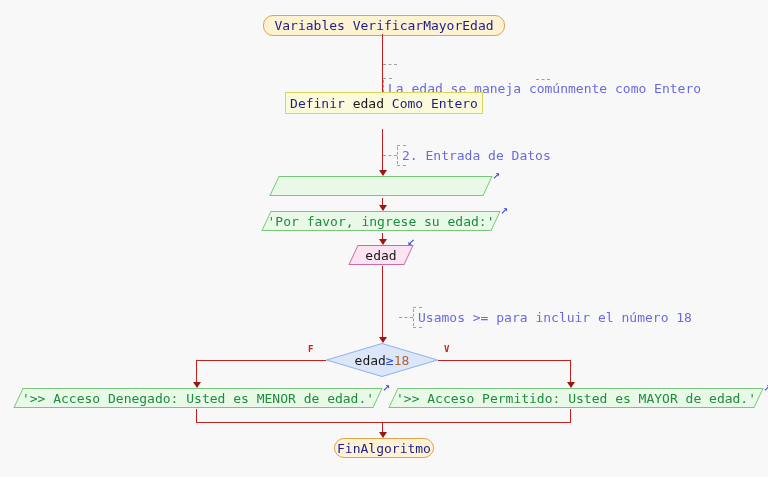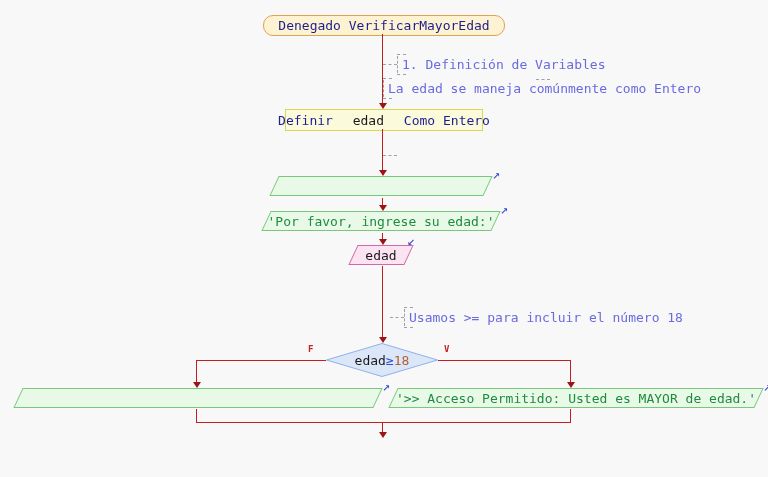--- a/index.html
+++ b/index.html
@@ -51,44 +51,44 @@
                  border-top:1px dashed #9aa0aa;}
   .ctext::after{content:"";position:absolute;left:-1px;bottom:-2px;width:9px;height:0;
                 border-bottom:1px dashed #9aa0aa;}
 </style>
 </head>
 <body>
 
 <div class="canvas">
 
   <div class="pill" style="left:263px;top:15px;width:240px;height:19px;">
-    <span>Denegado VerificarMayorEdad</span>
+    <span>Variables VerificarMayorEdad</span>
   </div>
 
   <div class="vline" style="left:382px;top:34px;height:69px;"></div>
   <div class="arrow-down" style="left:379px;top:103px;"></div>
 
   <div class="comment" style="left:383px;top:54px;">
     <span class="leader"></span>
-    <span class="ctext">1. Definición de Variables</span>
   </div>
   <div class="comment" style="left:383px;top:79px;flex-direction:column;">
     <span class="leader"></span>
     <span class="ctext">La edad se maneja comúnmente como Entero</span>
   </div>
 
-  <div class="procbox" style="left:285px;top:109px;width:196px;height:20px;gap:12px;">
+  <div class="procbox" style="left:285px;top:92px;width:196px;height:20px;">
     <span class="kw">Definir</span><span class="idn"> edad </span><span class="kw">Como Entero</span>
   </div>
 
   <div class="vline" style="left:382px;top:129px;height:41px;"></div>
   <div class="arrow-down" style="left:379px;top:170px;"></div>
 
   <div class="comment" style="left:383px;top:145px;">
     <span class="leader"></span>
+    <span class="ctext">2. Entrada de Datos</span>
   </div>
 
   <div class="pgram green" style="left:274px;top:176px;width:214px;">
     <i class="pgram-bg"></i>
     <span class="io-arrow out-pos">↗</span>
   </div>
 
   <div class="vline" style="left:382px;top:198px;height:7px;"></div>
   <div class="arrow-down" style="left:379px;top:205px;"></div>
 
@@ -103,21 +103,21 @@
 
   <div class="pgram pink" style="left:353px;top:245px;width:56px;">
     <i class="pgram-bg"></i>
     <span class="ptext">edad</span>
     <span class="io-arrow in-pos">↙</span>
   </div>
 
   <div class="vline" style="left:382px;top:266px;height:71px;"></div>
   <div class="arrow-down" style="left:379px;top:337px;"></div>
 
-  <div class="comment" style="left:390px;top:307px;">
+  <div class="comment" style="left:399px;top:307px;">
     <span class="leader"></span>
     <span class="ctext">Usamos &gt;= para incluir el número 18</span>
   </div>
 
   <div class="diamond" style="left:326px;top:343px;width:112px;height:34px;">
     <svg width="112" height="34" viewBox="0 0 112 34">
       <polygon points="56,0.5 111.5,17 56,33.5 0.5,17" fill="#dbe7f9" stroke="#8fb0e8" stroke-width="1"></polygon>
     </svg>
     <div class="dia-text"><span class="cond-var">edad</span><span class="cond-op">≥</span><span class="cond-num">18</span></div>
   </div>
@@ -126,29 +126,33 @@
 
   <div class="hline" style="left:196px;top:360px;width:130px;"></div>
   <div class="hline" style="left:438px;top:360px;width:132px;"></div>
   <div class="vline" style="left:196px;top:360px;height:22px;"></div>
   <div class="vline" style="left:570px;top:360px;height:22px;"></div>
   <div class="arrow-down" style="left:193px;top:382px;"></div>
   <div class="arrow-down" style="left:567px;top:382px;"></div>
 
   <div class="pgram green" style="left:18px;top:388px;width:360px;">
     <i class="pgram-bg"></i>
+    <span class="ptext">'&gt;&gt; Acceso Denegado: Usted es MENOR de edad.'</span>
     <span class="io-arrow out-pos">↗</span>
   </div>
 
   <div class="pgram green" style="left:393px;top:388px;width:366px;">
     <i class="pgram-bg"></i>
     <span class="ptext">'&gt;&gt; Acceso Permitido: Usted es MAYOR de edad.'</span>
     <span class="io-arrow out-pos">↗</span>
   </div>
 
   <div class="vline" style="left:196px;top:409px;height:13px;"></div>
   <div class="vline" style="left:570px;top:409px;height:13px;"></div>
   <div class="hline" style="left:196px;top:422px;width:375px;"></div>
   <div class="vline" style="left:382px;top:422px;height:10px;"></div>
   <div class="arrow-down" style="left:379px;top:432px;"></div>
 
+  <div class="pill" style="left:334px;top:438px;width:98px;height:18px;">
+    <span>FinAlgoritmo</span>
+  </div>
 
 </div>
 
 </body></html>

